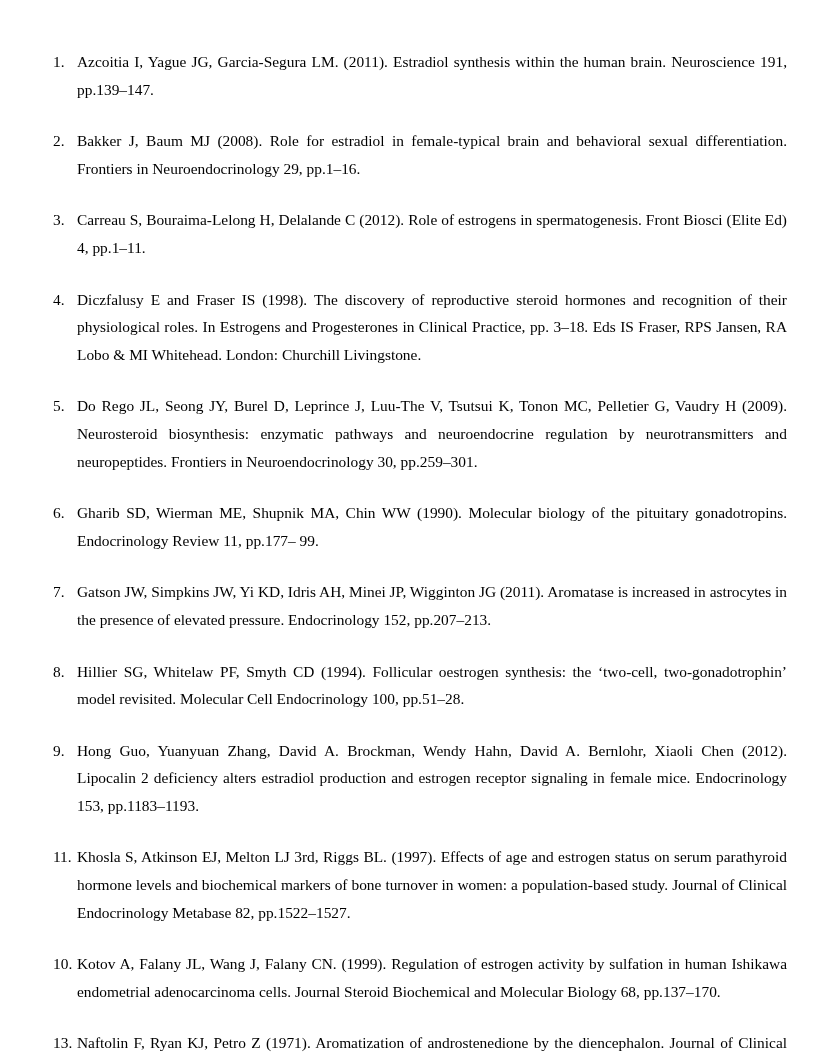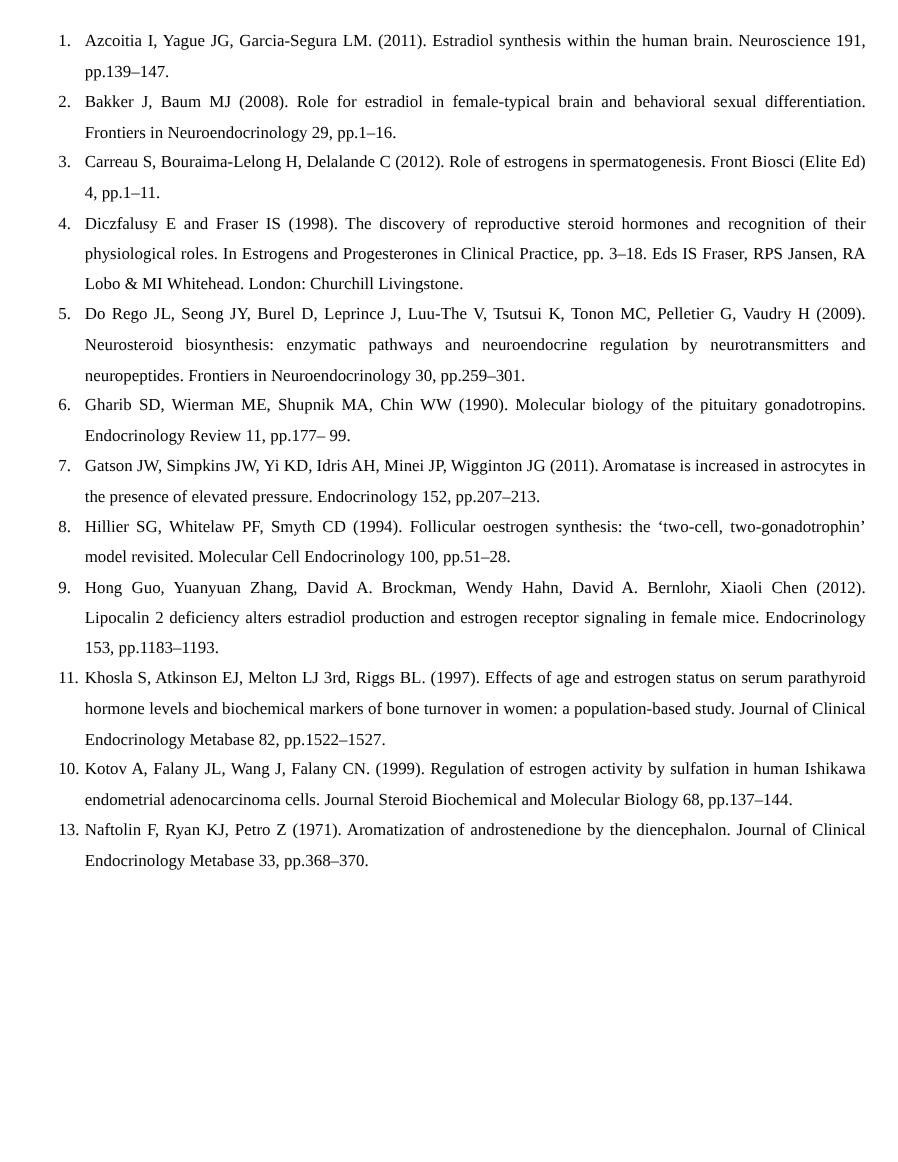--- a/index.html
+++ b/index.html
@@ -19,21 +19,21 @@
     position: relative;
     padding-left: 24px;
     text-align: justify;
     margin: 0;
   }
   ol.refs li .num {
     position: absolute;
     left: 0;
     top: 0;
   }
-  ol.refs li .txt { display: block; }
+  ol.refs li .txt { display: block; margin-top: 24px; }
 </style>
 </head>
 <body>
 
 <div class="page">
   <ol class="refs">
     <li>
         <span class="num">1.</span>
         <span class="txt">Azcoitia I, Yague JG, Garcia-Segura LM. (2011). Estradiol synthesis within the human brain. Neuroscience 191, pp.139–147.</span>
       </li>
@@ -68,20 +68,20 @@
     <li>
         <span class="num">9.</span>
         <span class="txt">Hong Guo, Yuanyuan Zhang, David A. Brockman, Wendy Hahn, David A. Bernlohr, Xiaoli Chen (2012). Lipocalin 2 deficiency alters estradiol production and estrogen receptor signaling in female mice. Endocrinology 153, pp.1183–1193.</span>
       </li>
     <li>
         <span class="num">11.</span>
         <span class="txt">Khosla S, Atkinson EJ, Melton LJ 3rd, Riggs BL. (1997). Effects of age and estrogen status on serum parathyroid hormone levels and biochemical markers of bone turnover in women: a population-based study. Journal of Clinical Endocrinology Metabase 82, pp.1522–1527.</span>
       </li>
     <li>
         <span class="num">10.</span>
-        <span class="txt">Kotov A, Falany JL, Wang J, Falany CN. (1999). Regulation of estrogen activity by sulfation in human Ishikawa endometrial adenocarcinoma cells. Journal Steroid Biochemical and Molecular Biology 68, pp.137–144.</span>
+        <span class="txt">Kotov A, Falany JL, Wang J, Falany CN. (1999). Regulation of estrogen activity by sulfation in human Ishikawa endometrial adenocarcinoma cells. Journal Steroid Biochemical and Molecular Biology 68, pp.137–170.</span>
       </li>
     <li>
         <span class="num">13.</span>
         <span class="txt">Naftolin F, Ryan KJ, Petro Z (1971). Aromatization of androstenedione by the diencephalon. Journal of Clinical Endocrinology Metabase 33, pp.368–370.</span>
       </li>
   </ol>
 </div>
 
 </body></html>

